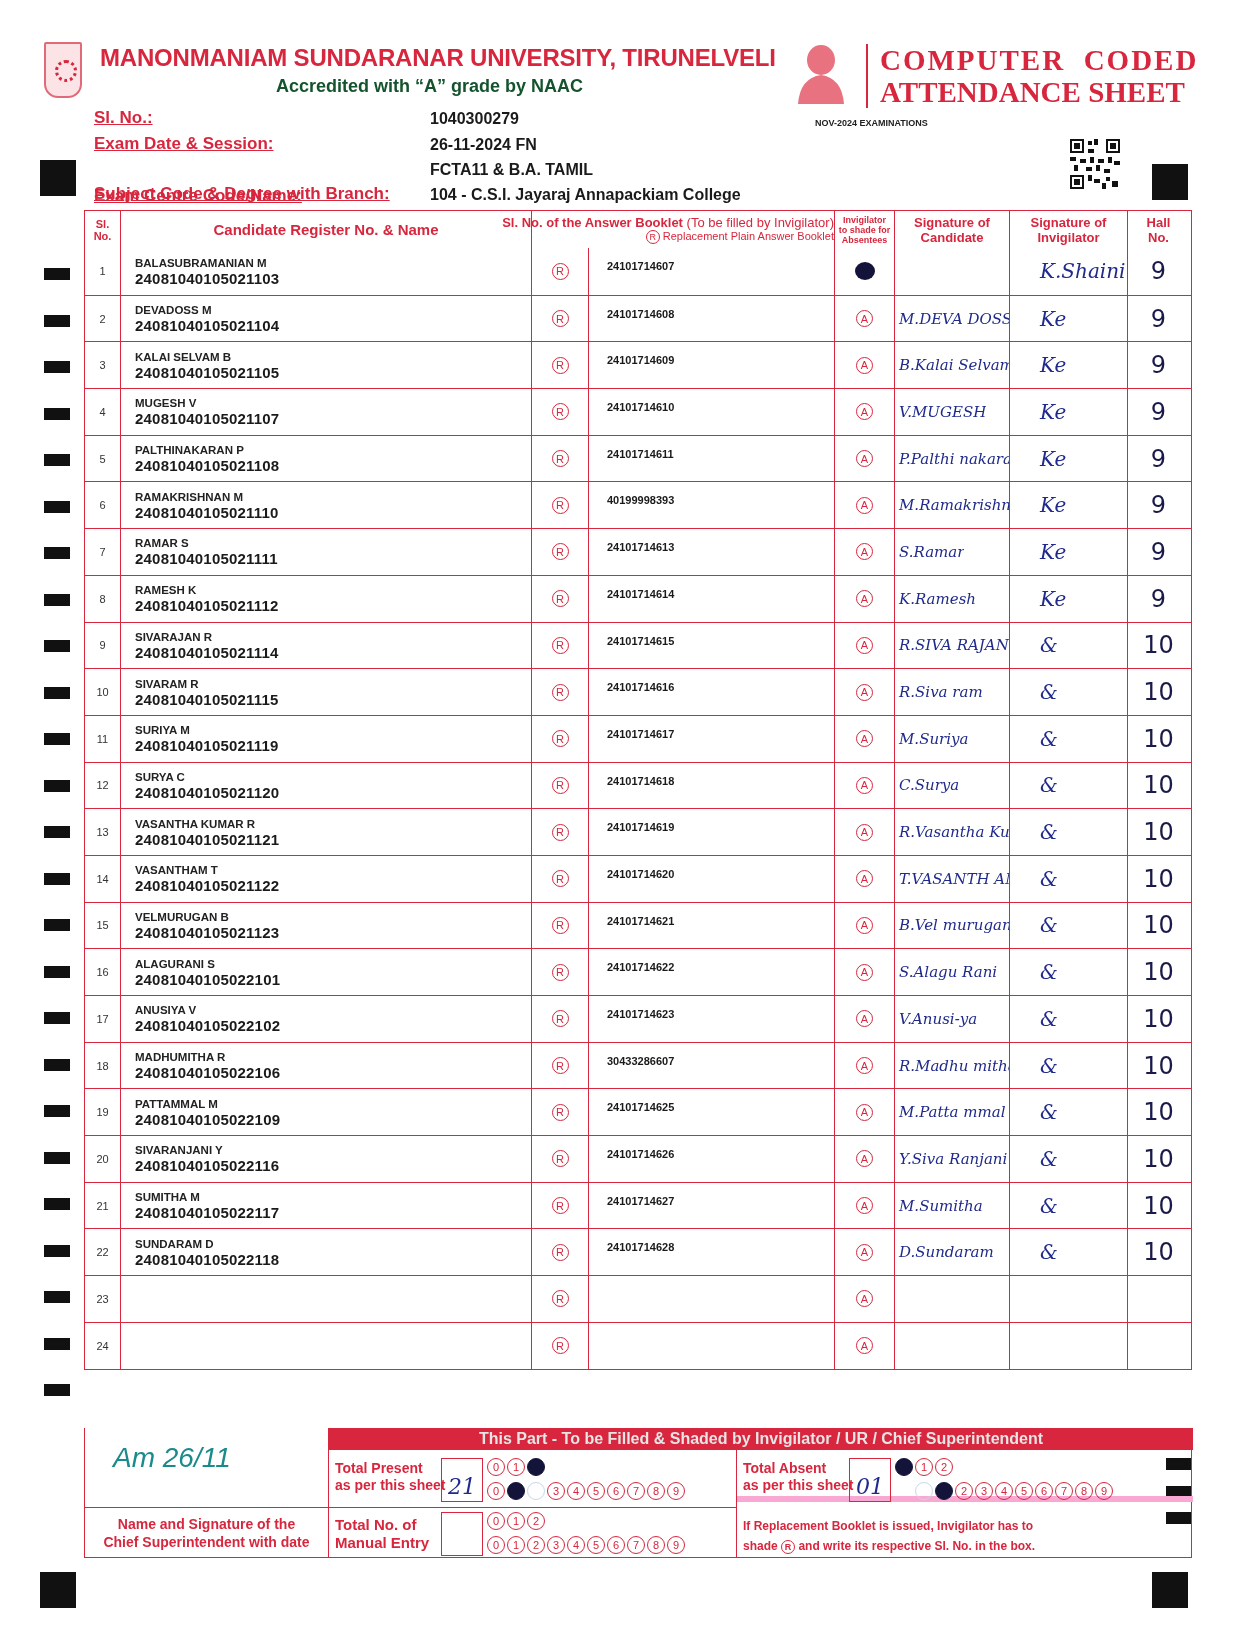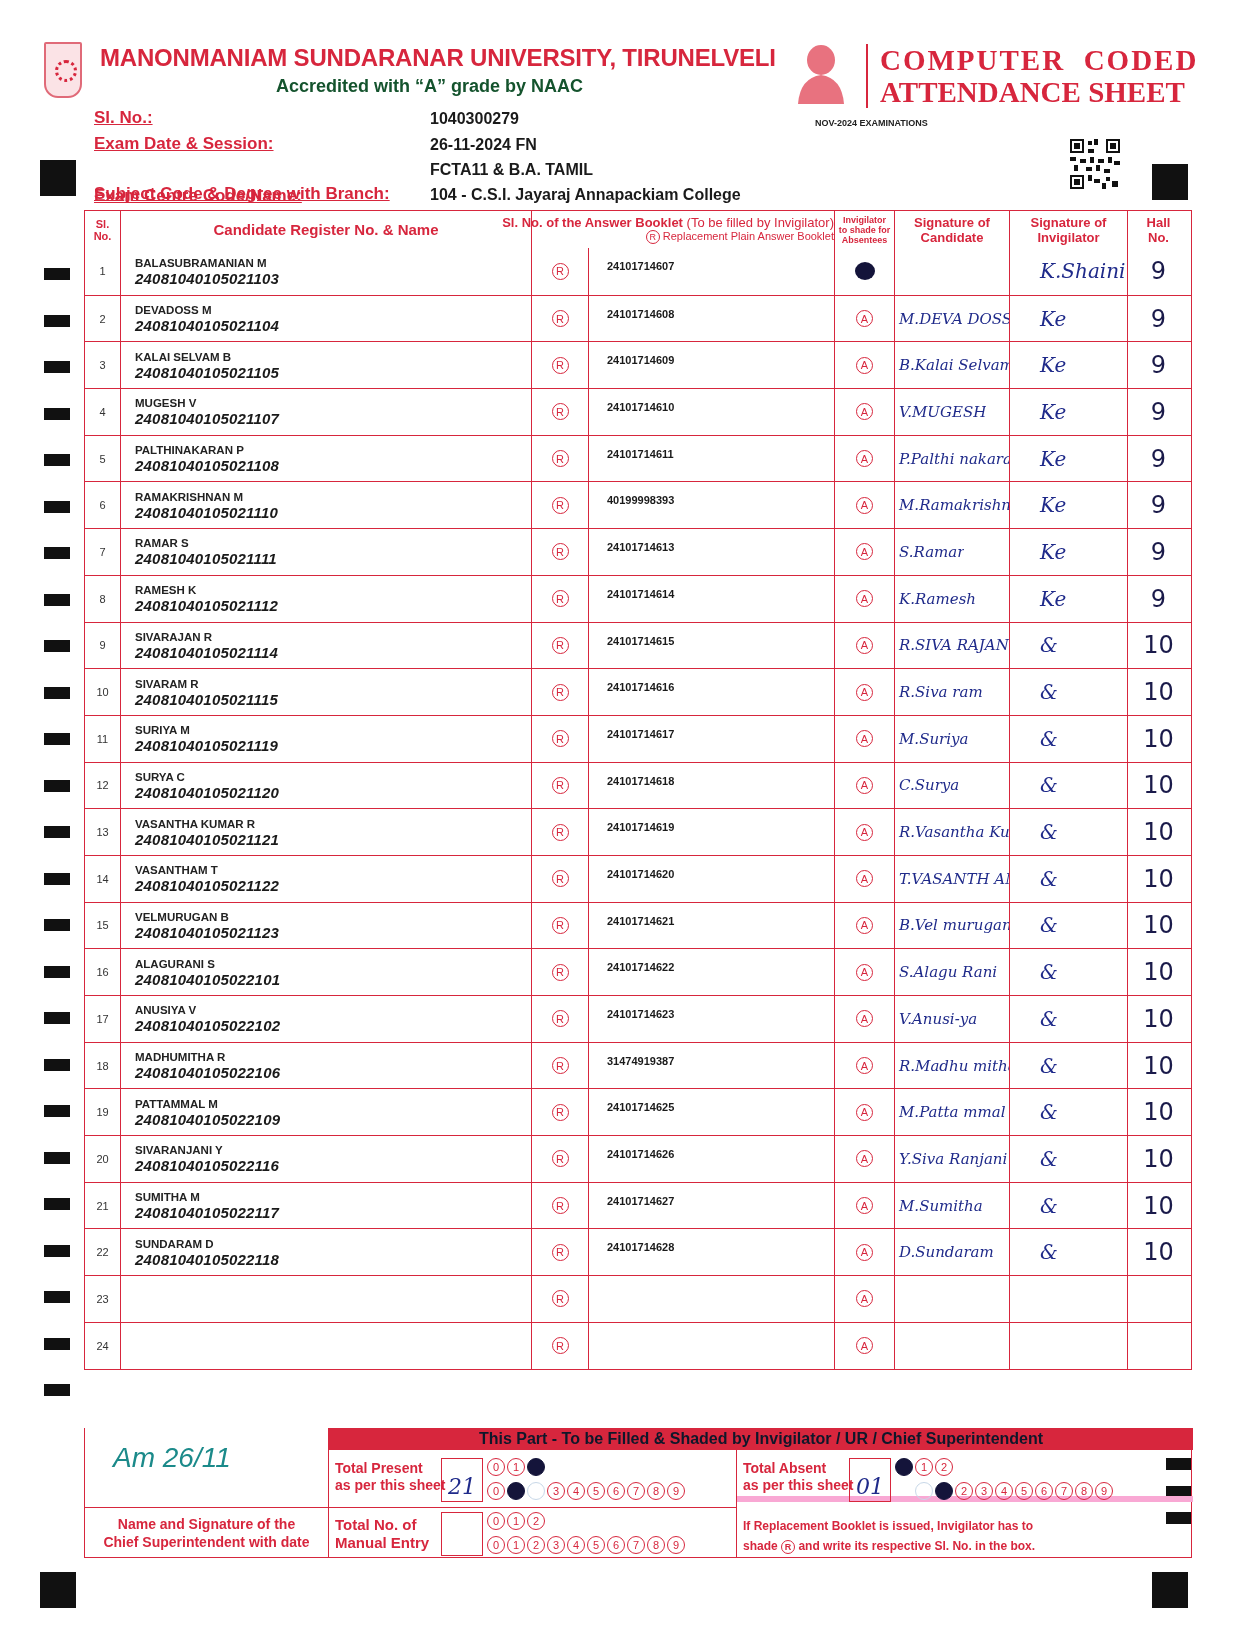--- a/index.html
+++ b/index.html
@@ -48,35 +48,35 @@
   .hdr .c-rb { width: 303px; flex-direction: column; align-items: flex-end; padding-left: 10px; justify-content: center; }
   .hdr .c-rb .t1 { font-size: 13px; font-weight: bold; white-space: nowrap; }
   .hdr .c-rb .t1 span { font-weight: normal; }
   .hdr .c-rb .t2 { font-size: 11px; font-weight: normal; white-space: nowrap; }
   .hdr .c-a { font-size: 9px; line-height: 10px; text-align: center; flex-direction: column; }
   .hdr .c-sigc, .hdr .c-sigi { justify-content: center; text-align: center; font-size: 13px; line-height: 15px; flex-direction: column; }
   .hdr .c-hall { font-size: 13px; line-height: 15px; text-align: center; flex-direction: column; }
 
   .data-row { height: 46.7px; }
   .name { font-size: 11.5px; font-weight: bold; color: #222; line-height: 14px; }
-  .regno { font-size: 15px; font-weight: bold; color: #1a1a1a; line-height: 17px; letter-spacing: 0.2px; font-style: italic; }
+  .regno { font-size: 15px; font-weight: bold; color: #1a1a1a; line-height: 17px; letter-spacing: 0.2px; }
 
   .circle-letter { width: 17px; height: 17px; border: 1.3px solid #d7263d; border-radius: 50%; color: #d7263d; font-size: 11px; display: flex; align-items: center; justify-content: center; font-family: "Liberation Sans", sans-serif; }
   .filled-bubble { width: 20px; height: 18px; border-radius: 50%; background: #14143a; }
 
   .handwriting { font-family: "DejaVu Serif", serif; font-style: italic; color: #1f2a8a; font-size: 15px; line-height: 16px; padding-left: 4px; white-space: nowrap; overflow: hidden; }
   .inv-sig { font-family: "DejaVu Serif", serif; font-style: italic; color: #1f2a8a; font-size: 20px; padding-left: 30px; white-space: nowrap; }
   .hall-val { font-family: "DejaVu Sans", sans-serif; color: #1a1a4a; font-size: 24px; }
 
   
   .foot { position: absolute; left: 84px; top: 1428px; width: 1108px; height: 130px; border: 1.5px solid #d7263d; border-top: none; }
   .cs-sig { position: absolute; left: 0; top: 0; width: 244px; height: 80px; border-right: 1px solid #d7263d; border-bottom: 1px solid #d7263d; }
   .cs-sig-hand { position: absolute; left: 28px; top: 14px; font-family: Liberation Sans, sans-serif; font-style: italic; color: #1b8a8a; font-size: 28px; white-space: nowrap; }
   .cs-label { position: absolute; left: 0; top: 80px; width: 244px; height: 50px; border-right: 1px solid #d7263d; color: #d7263d; font-weight: bold; font-size: 14px; text-align: center; display: flex; align-items: center; justify-content: center; line-height: 18px; }
-  .banner { position: absolute; left: 244px; top: 0; width: 864px; height: 22px; background: #d7263d; color: #0f172a; font-weight: bold; font-size: 16px; text-align: center; line-height: 22px; }
+  .banner { position: absolute; left: 244px; top: 0; width: 864px; height: 22px; background: #d7263d; color: #e5e5e5; font-weight: bold; font-size: 16px; text-align: center; line-height: 22px; }
   .present, .manual, .absent, .note { position: absolute; }
   .present { left: 244px; top: 22px; width: 408px; height: 58px; border-right: 1px solid #d7263d; border-bottom: 1px solid #d7263d; }
   .absent { left: 652px; top: 22px; width: 456px; height: 52px; border-bottom: 6px solid #f9a8d4; }
   .manual { left: 244px; top: 80px; width: 408px; height: 50px; border-right: 1px solid #d7263d; }
   .note { left: 652px; top: 80px; width: 456px; height: 50px; }
   .flabel { position: absolute; left: 6px; color: #d7263d; font-weight: bold; font-size: 14px; line-height: 17px; }
   .fbox { position: absolute; width: 42px; height: 44px; border: 1px solid #d7263d; font-family: "DejaVu Serif", serif; font-style: italic; color: #1f2a8a; font-size: 22px; display: flex; align-items: flex-end; justify-content: center; padding-bottom: 2px; }
   .bubbles { position: absolute; display: flex; gap: 2px; }
   .bub { width: 18px; height: 18px; border: 1.2px solid #d7263d; border-radius: 50%; color: #d7263d; font-size: 11px; display: flex; align-items: center; justify-content: center; }
   .bub.filled { background: #14143a; border-color: #14143a; color: transparent; }
@@ -601,21 +601,21 @@
       </div>
       <div class="row data-row">
         <div class="cell c-sl">18</div>
         <div class="cell c-cand">
           <div class="name">MADHUMITHA R</div>
           <div class="regno">24081040105022106</div>
         </div>
         <div class="cell c-r">
           <span class="circle-letter">R</span>
         </div>
-        <div class="cell c-book">31474919387</div>
+        <div class="cell c-book">30433286607</div>
         <div class="cell c-a">
           <span class="circle-letter">A</span>
         </div>
         <div class="cell c-sigc">
           <div class="handwriting">R.Madhu mitha</div>
         </div>
         <div class="cell c-sigi">
           <div class="inv-sig">&amp;</div>
         </div>
         <div class="cell c-hall">

